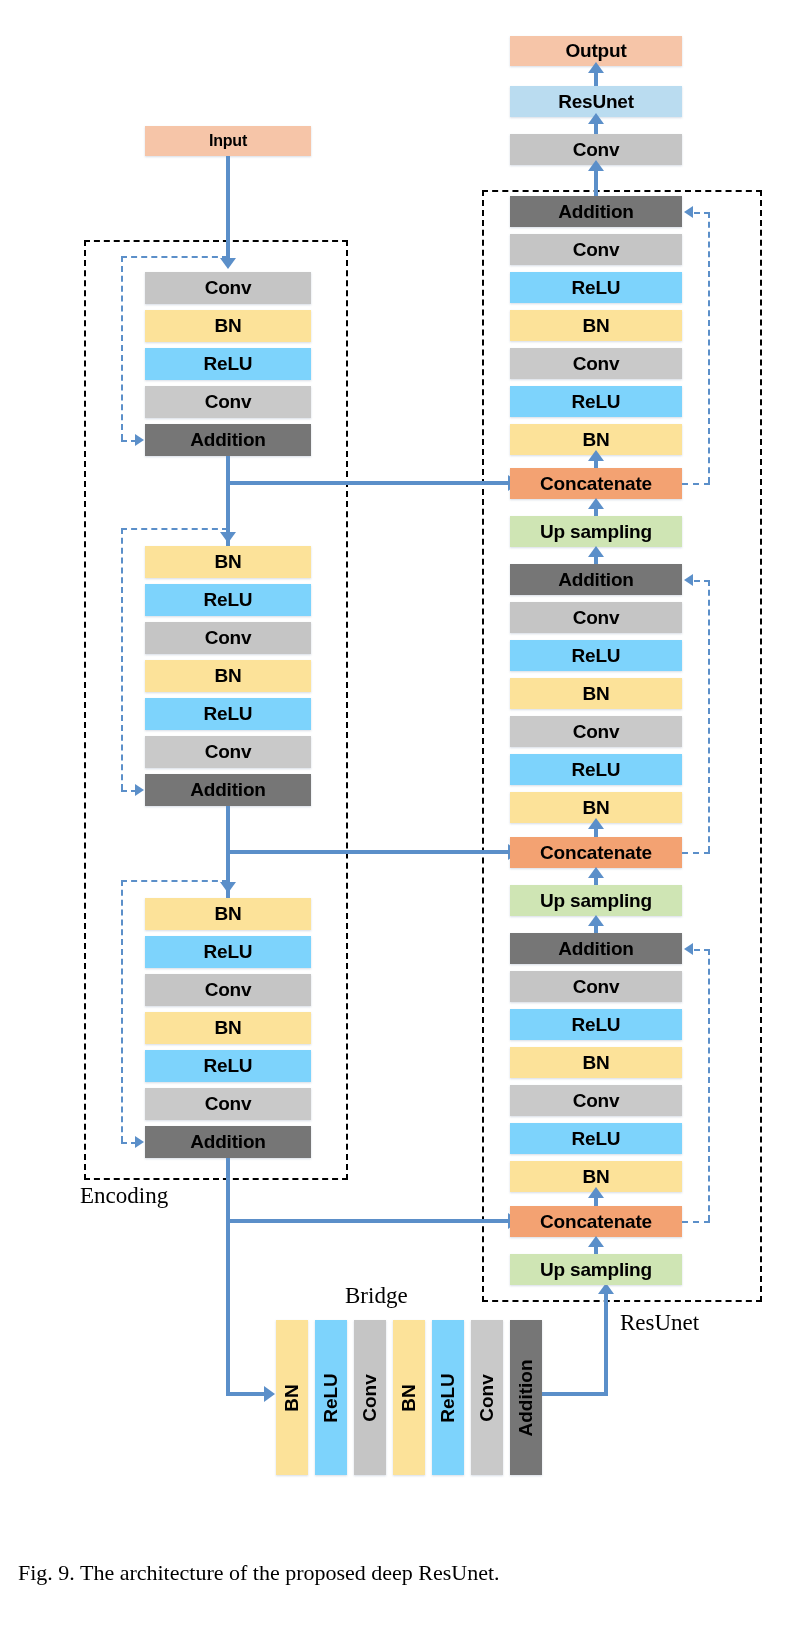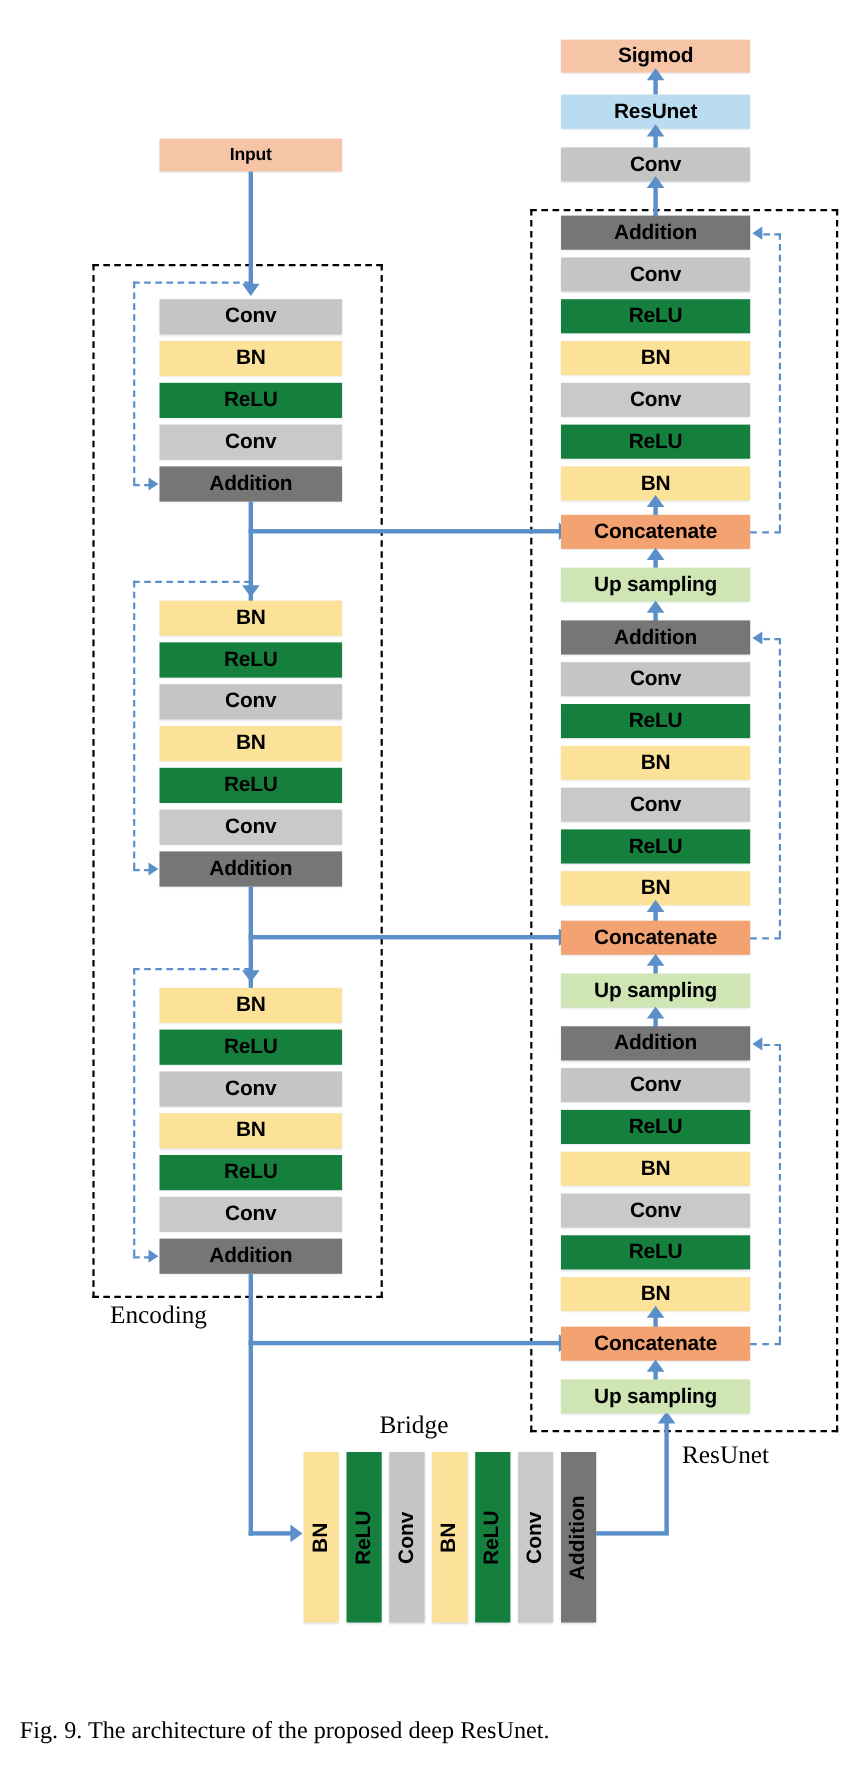--- a/index.html
+++ b/index.html
@@ -16,21 +16,21 @@
        white-space:nowrap;}
 
   .enc .blk{font-size:19px;}
   .dec .blk{font-size:19px;}
   .io{font-size:16px;}
 
   
   .c-conv{background:#c5c5c5;}
   .c-conv2{background:#c9c9c9;}
   .c-bn{background:#fce299;}
-  .c-relu{background:#15803d;}
+  .c-relu{background:#7dd3fc;}
   .c-add{background:#767676;}
   .c-cat{background:#f3a272;}
   .c-up{background:#cfe5b4;}
   .c-io{background:#f6c5a8;}
   .c-sig{background:#badcf0;}
 
   
   .groupbox{position:absolute;box-sizing:border-box;
             border:2.5px dashed #000;background:transparent;}
 
@@ -73,21 +73,21 @@
         font-size:19px;font-weight:bold;color:#000;white-space:nowrap;}
 </style>
 </head>
 <body>
 
 <div id="stage">
 
   <div class="groupbox" style="left:84px;top:240px;width:264px;height:940px;"></div>
   <div class="groupbox" style="left:482px;top:190px;width:280px;height:1112px;"></div>
 
-  <div class="serif grp-label" style="left:100px;top:1183px;">Encoding</div>
+  <div class="serif grp-label" style="left:80px;top:1183px;">Encoding</div>
   <div class="serif grp-label" style="left:345px;top:1283px;text-align:center;">Bridge</div>
   <div class="serif grp-label" style="left:620px;top:1310px;">ResUnet</div>
 
   <div class="blk io c-io" style="left:145px;top:126px;width:166px;height:30px;">Input</div>
 
   <div class="ln lnv" style="left:226px;top:156px;height:105px;"></div>
   <div class="arrow-down" style="left:220px;top:258px;"></div>
 
   <div class="enc">
 
@@ -172,21 +172,21 @@
       <span>Addition</span>
       </div>
   </div>
 
   <div class="ln lnh" style="left:542px;top:1392px;width:66px;"></div>
   <div class="ln lnv" style="left:604px;top:1292px;height:102px;"></div>
   <div class="arrow-up" style="left:598px;top:1283px;"></div>
 
   <div class="dec">
 
-    <div class="blk io c-io" style="left:510px;top:36px;width:172px;height:30px;">Sigmod</div>
+    <div class="blk io c-io" style="left:510px;top:36px;width:172px;height:30px;">Output</div>
     <div class="ln lnv" style="left:594px;top:70px;height:16px;"></div>
     <div class="arrow-up" style="left:588px;top:62px;"></div>
 
     <div class="blk c-sig" style="left:510px;top:86px;width:172px;height:31px;">ResUnet</div>
     <div class="ln lnv" style="left:594px;top:121px;height:16px;"></div>
     <div class="arrow-up" style="left:588px;top:113px;"></div>
 
     <div class="blk c-conv" style="left:510px;top:134px;width:172px;height:31px;">Conv</div>
     <div class="ln lnv" style="left:594px;top:168px;height:31px;"></div>
     <div class="arrow-up" style="left:588px;top:160px;"></div>

